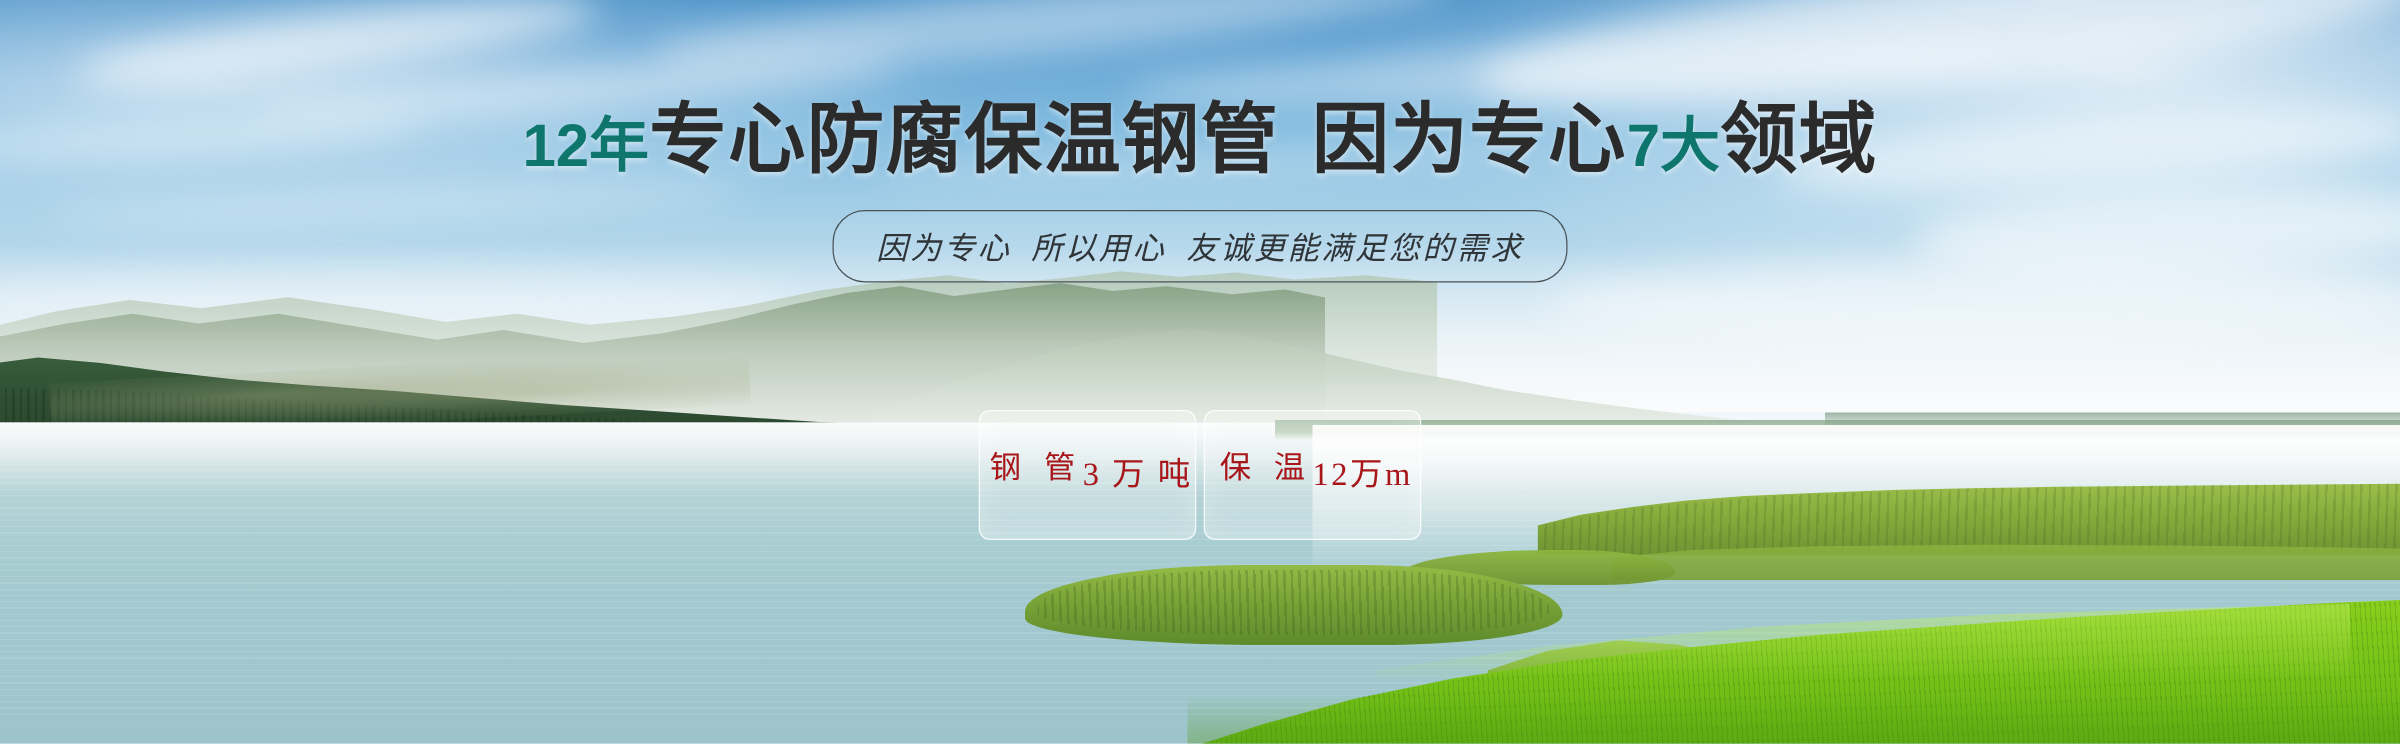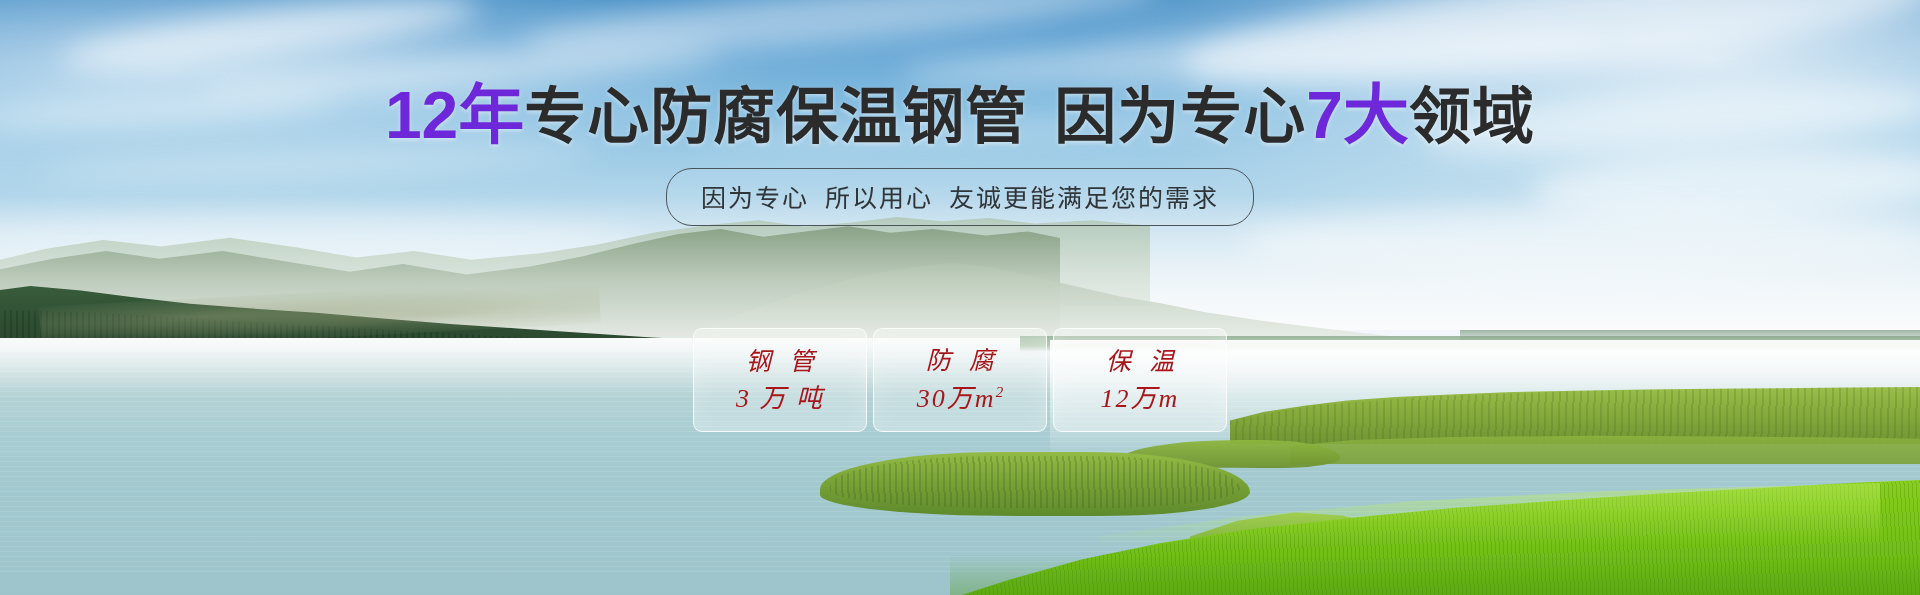--- a/index.html
+++ b/index.html
@@ -249,30 +249,30 @@
     text-align:center;
     font-size:62px;
     font-weight:bold;
     letter-spacing:1px;
     line-height:1;
     white-space:nowrap;
     color:#2b2b2b;
     text-shadow:0 2px 4px rgba(255,255,255,.45);
   }
   .headline .hl-red{
-    color:#6d28d9;
-    font-size:66px;
+    color:#0f766e;
+    font-size:48px;
     letter-spacing:0;
   }
   .headline .hl-dark{ color:#2b2b2b; }
   .headline .hl-gap{ display:inline-block;width:26px; }
 
   .subtitle-wrap{
     position:absolute;left:0;top:168px;width:100%;
-    display:flex;justify-content:center;
+    display:flex;justify-content:center;font-style:italic;
   }
   .subtitle{
     display:inline-block;
     border:1.5px solid #4b5458;
     border-radius:26px;
     padding:9px 34px 11px;
     font-size:25px;
     color:#2f3538;
     letter-spacing:2px;
     white-space:nowrap;
@@ -284,23 +284,22 @@
     position:absolute;left:0;top:328px;width:100%;
     display:flex;justify-content:center;align-items:flex-start;
     gap:6px;
   }
   .card{
     width:172px;
     height:102px;
     border:1px solid rgba(255,255,255,.85);
     border-radius:9px;
     background:rgba(255,255,255,.26);
-    display:flex;flex-direction:column;align-items:center;justify-content:center;
+    display:flex;flex-direction:row;align-items:center;justify-content:center;
     box-shadow:inset 0 0 22px rgba(255,255,255,.22);
-    font-style:italic;
   }
   .card-title{
     font-size:25px;
     color:#a8161a;
     letter-spacing:6px;
     text-indent:6px;
     margin-bottom:12px;
     line-height:1;
     font-family:"Liberation Serif","DejaVu Serif",serif;
   }
@@ -382,24 +381,20 @@
       </div>
     </div>
 
     <div class="cards">
 
       <div class="card">
         <div class="card-title">钢 管</div>
         <div class="card-value"><span>3 万 吨</span></div>
       </div>
 
-      <div class="card">
-        <div class="card-title">防 腐</div>
-        <div class="card-value"><span>30万m</span><sup>2</sup></div>
-      </div>
 
       <div class="card">
         <div class="card-title">保 温</div>
         <div class="card-value"><span>12万m</span></div>
       </div>
 
     </div>
 
   </div>
 </div>

